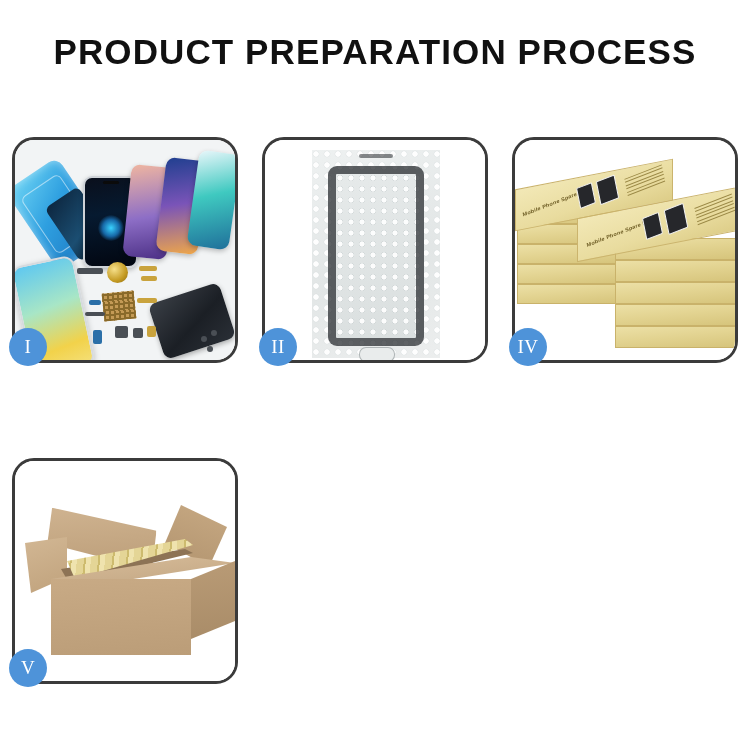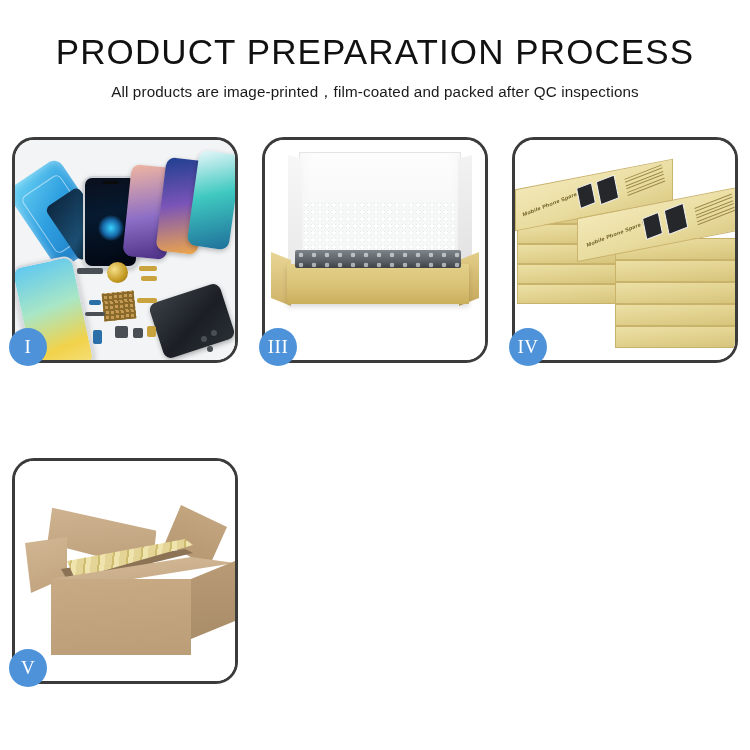--- a/index.html
+++ b/index.html
@@ -17,21 +17,21 @@
 
   
   #header {
     width: 750px;
     padding-top: 34px;
     text-align: center;
   }
   #page-title {
     font-family: "Liberation Sans", sans-serif;
     font-size: 35px;
-    font-weight: 400;
+    font-weight: 700;
     letter-spacing: 1.1px;
     color: #111111;
     line-height: 1.05;
     white-space: nowrap;
   }
   #page-subtitle {
     font-family: "Liberation Sans", sans-serif;
     font-size: 15.2px;
     font-weight: 400;
     color: #1a1a1a;
@@ -332,21 +332,20 @@
     position:absolute; left:150px; top:14px; width:56px; height:26px;
     background:linear-gradient(120deg,rgba(226,232,236,.9),rgba(244,248,250,.3));
     transform:rotate(-10deg);
   }
 </style>
 </head>
 <body>
 
 <div id="header">
   <div id="page-title">PRODUCT PREPARATION PROCESS</div>
-  <div id="page-subtitle">All products are image-printed，film-coated and packed after QC inspections</div>
 </div>
 
 <div id="panel-grid">
 
   <div class="panel">
     <div class="panel-inner">
       <div class="s1">
         <div class="film"></div>
         <div class="chip"></div>
         <div class="ph ph1">
@@ -370,33 +369,34 @@
         <div class="ptb" style="left:78px;top:190px;width:9px;height:14px;"></div>
         <div class="ptg" style="left:132px;top:186px;width:9px;height:11px;"></div>
         <div class="pt" style="left:186px;top:196px;width:6px;height:6px;border-radius:50%;"></div>
         <div class="pt" style="left:196px;top:190px;width:6px;height:6px;border-radius:50%;"></div>
         <div class="pt" style="left:192px;top:206px;width:6px;height:6px;border-radius:50%;"></div>
       </div>
     </div>
     <div class="badge">I</div>
   </div>
 
-
   <div class="panel">
     <div class="panel-inner">
-      <div class="s3">
-        <div class="lid"></div>
-        <div class="foam"></div>
-        <div class="flapL"></div>
-        <div class="flapR"></div>
-        <div class="tray"></div>
+      <div class="s2">
+        <div class="wrap">
+          <div class="glass">
+            <span class="speaker"></span>
+            <span class="home"></span>
+          </div>
+        </div>
       </div>
     </div>
-    <div class="badge">III</div>
+    <div class="badge">II</div>
   </div>
+
 
   <div class="panel">
     <div class="panel-inner">
       <div class="s4">
         <div class="stack">
 
           <div class="bx" style="left:2px;  top:64px;  width:100px; height:18px;">
               <span class="face"></span>
             </div>
           <div class="bx" style="left:2px;  top:84px;  width:100px; height:18px;">

